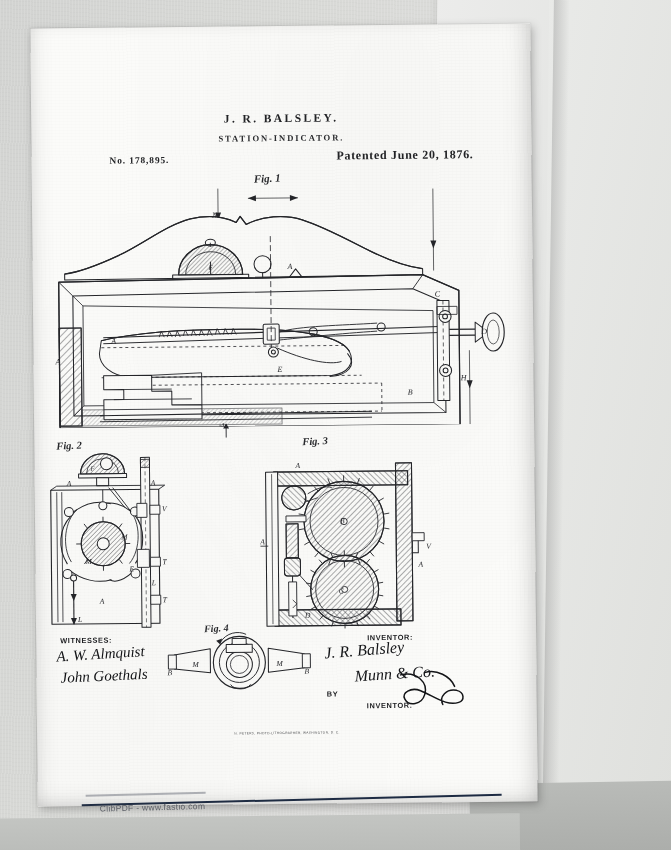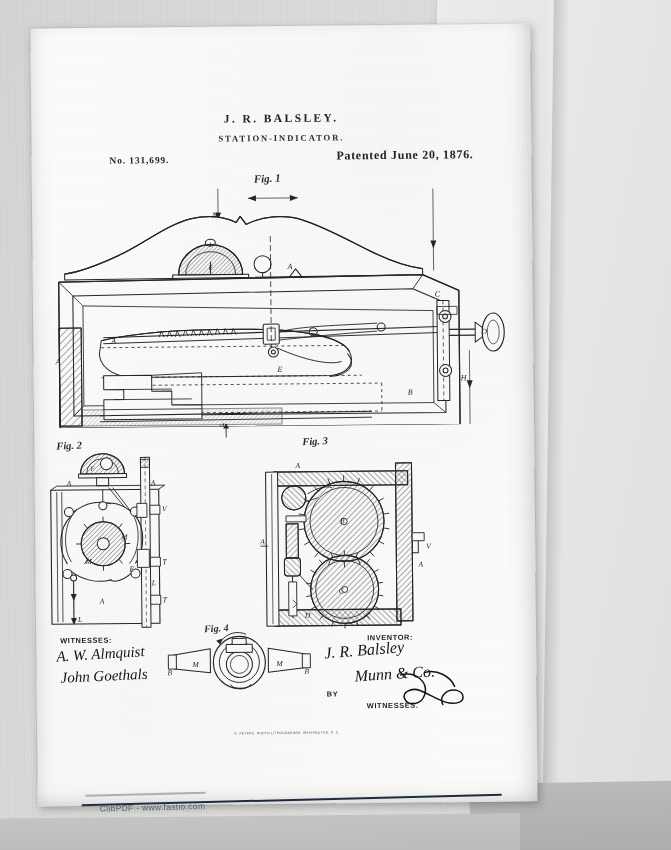--- a/index.html
+++ b/index.html
@@ -97,21 +97,21 @@
   <div class="next-page"></div>
   <div class="next-page2"></div>
   <div class="gutter-shadow"></div>
   <div class="table-edge"></div>
   <div class="table-edge2"></div>
 
   <div class="sheet">
 
     <div class="hdr-name">J. R. BALSLEY.</div>
     <div class="hdr-sub">STATION-INDICATOR.</div>
-    <div class="hdr-no">No. 131,699.</div>
+    <div class="hdr-no">No. 178,895.</div>
     <div class="hdr-date">Patented June 20, 1876.</div>
 
     <div class="figcap" style="left:222px;top:146px;font-size:11px;">Fig. 1</div>
 
     <div class="fig" style="left:8px;top:150px;">
       <svg width="480" height="250" viewBox="0 0 480 250">
         <defs>
           <pattern id="hatchL" width="5" height="5" patternTransform="rotate(45)" patternUnits="userSpaceOnUse">
             <line x1="0" y1="0" x2="0" y2="5" stroke="#2b2c30" stroke-width="0.9"></line>
           </pattern>
@@ -499,21 +499,21 @@
 
     <div class="sig" style="left:20px;top:618px;font-size:15px;transform:rotate(-3deg);">A. W. Almquist</div>
     <div class="sig" style="left:24px;top:640px;font-size:15px;transform:rotate(-2deg);">John Goethals</div>
 
     <div class="wit" style="left:318px;top:608px;padding-left:13px;">INVENTOR:</div>
     <div class="sig" style="left:288px;top:616px;font-size:16px;transform:rotate(-4deg);">J. R. Balsley</div>
 
     <div class="wit" style="left:290px;top:664px;">BY</div>
     <div class="sig" style="left:318px;top:640px;font-size:16px;transform:rotate(-3deg);">Munn &amp; Co.</div>
 
-    <div class="wit" style="left:330px;top:676px;">WITNESSES.</div>
+    <div class="wit" style="left:330px;top:676px;">INVENTOR.</div>
 
     <div class="fig" style="left:358px;top:644px;">
       <svg width="74" height="44" viewBox="0 0 74 44">
         <g stroke="#141518" fill="none" stroke-width="1.5" stroke-linecap="round">
           <path d="M6,6 C22,2 34,14 30,26 C27,36 14,38 10,30 C7,24 16,18 26,22
                    C40,28 52,38 64,34 C70,32 70,24 62,22 C52,20 44,28 48,36"></path>
           <path d="M30,4 C42,0 56,8 60,18"></path>
         </g>
       </svg>
     </div>

